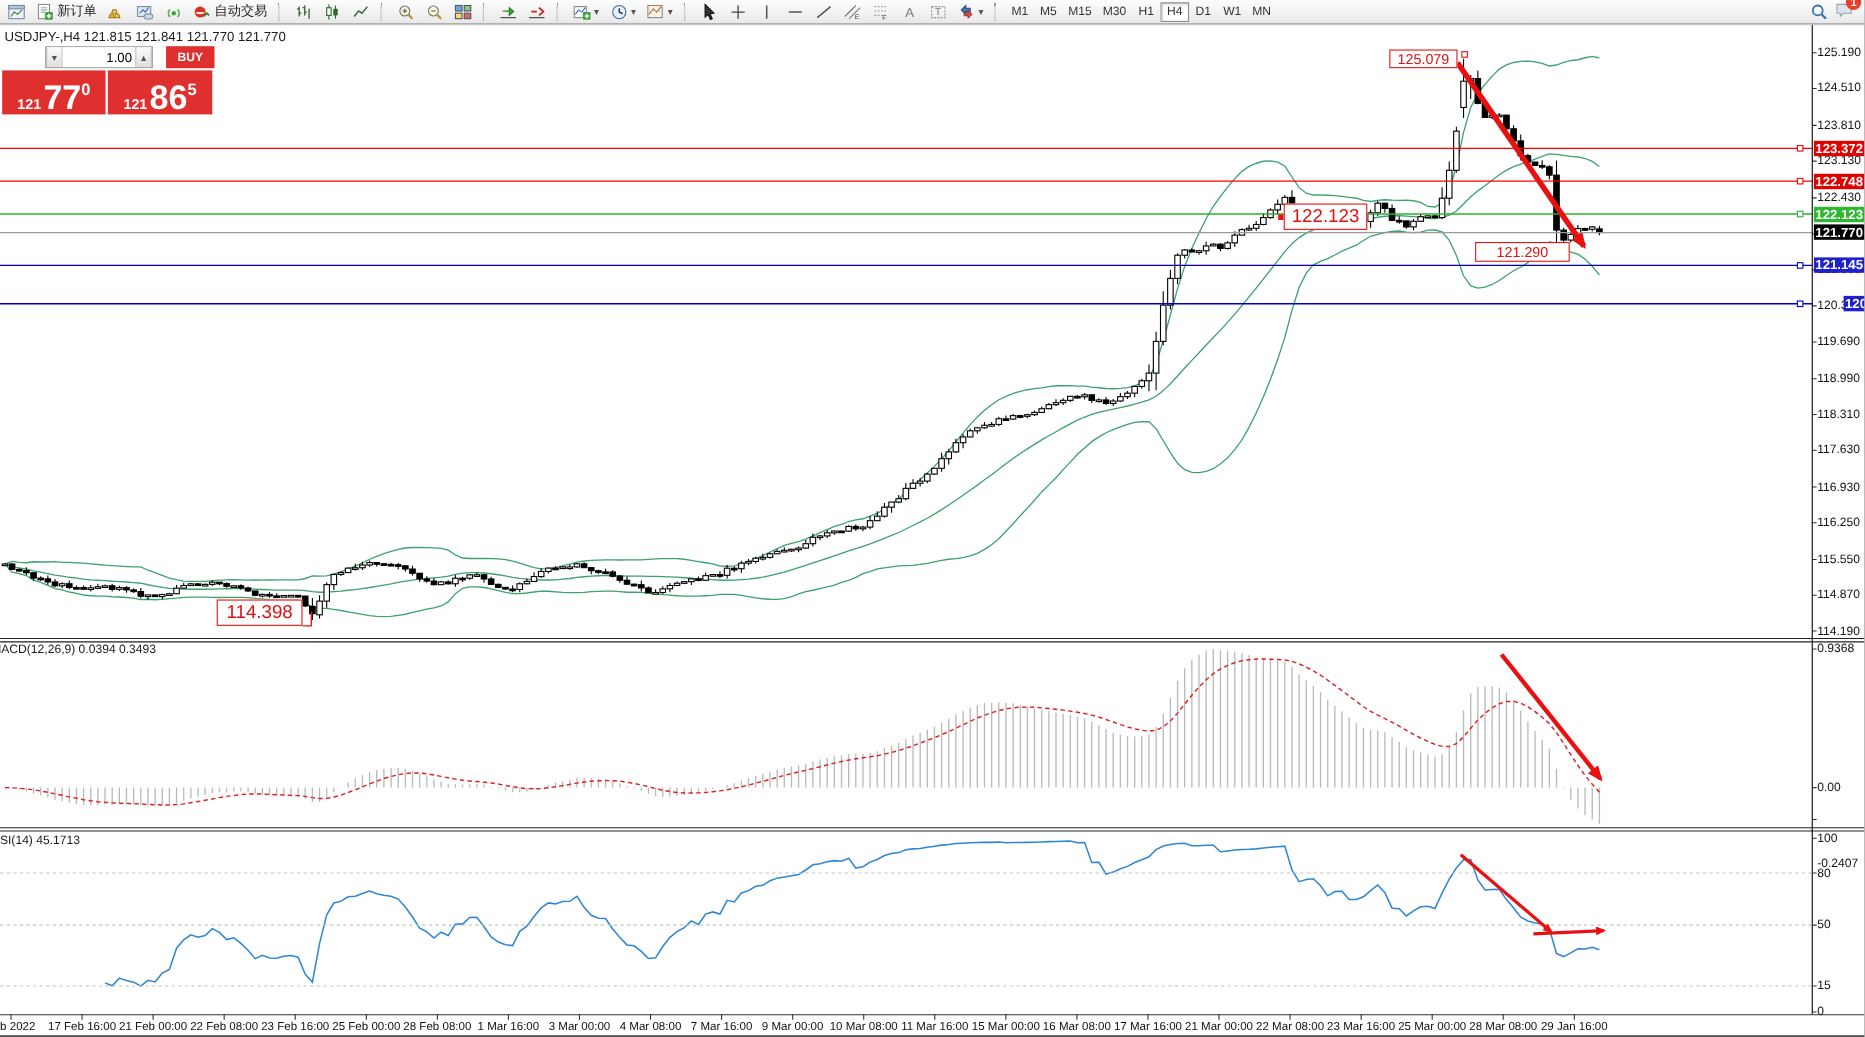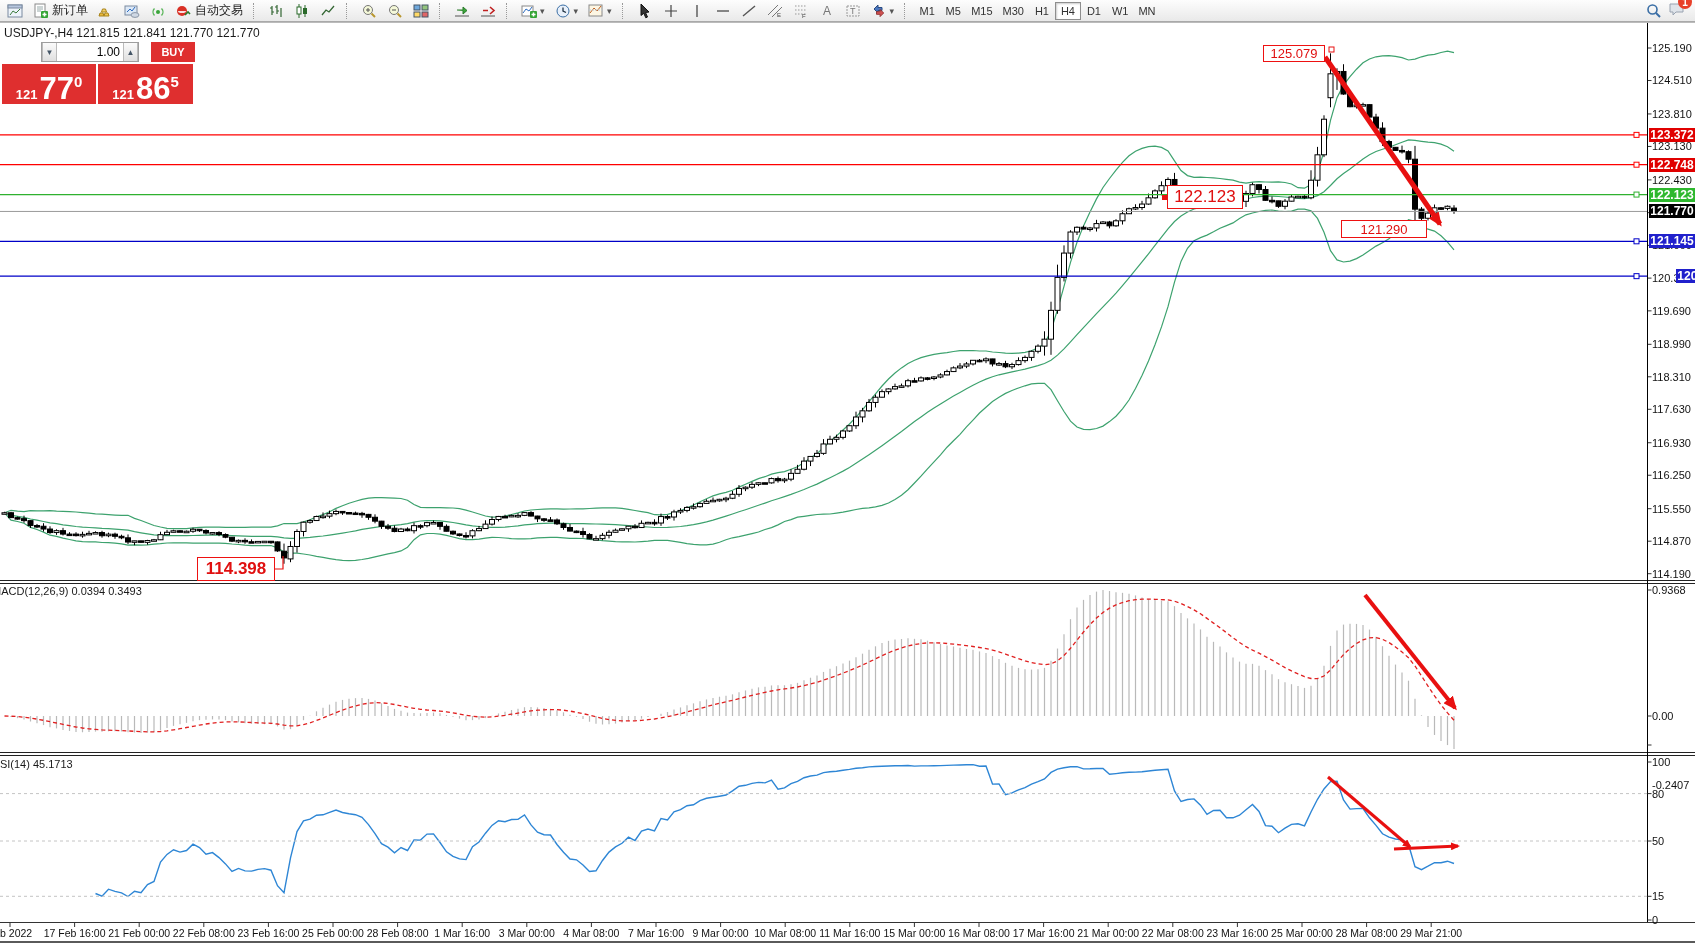--- a/index.html
+++ b/index.html
@@ -1111,21 +1111,21 @@
       <div class="axis-lab" style="top: 376.795px;">118.310</div>
       <div class="axis-lab" style="top: 409.292px;">117.630</div>
       <div class="axis-lab" style="top: 442.745px;">116.930</div>
       <div class="axis-lab" style="top: 475.243px;">116.250</div>
       <div class="axis-lab" style="top: 508.696px;">115.550</div>
       <div class="axis-lab" style="top: 541.193px;">114.870</div>
       <div class="axis-lab" style="top: 573.69px;">114.190</div>
       <div class="ann-box" style="left: 1263px; top: 45px; width: 62px; height: 17px; font-size: 13px;">125.079</div>
       <div class="ann-box" style="left: 1167px; top: 185px; width: 76px; height: 24px; font-size: 17px;">122.123</div>
       <div class="ann-box" style="left: 1341px; top: 220px; width: 86px; height: 18px; font-size: 13px;">121.290</div>
-      <div class="ann-box" style="left: 197px; top: 557px; width: 78px; height: 24px; font-size: 17px; font-weight: bold;">114.398</div>
+      <div class="ann-box" style="left: 197px; top: 545px; width: 78px; height: 24px; font-size: 17px;">114.398</div>
       <div class="axis-lab" style="top: 590px;">0.9368</div>
       <div class="axis-lab" style="top: 716px;">0.00</div>
       <div class="axis-lab" style="top: 785px;">-0.2407</div>
       <div class="axis-lab" style="top: 762px;">100</div>
       <div class="axis-lab" style="top: 793.6px;">80</div>
       <div class="axis-lab" style="top: 841px;">50</div>
       <div class="axis-lab" style="top: 896.3px;">15</div>
       <div class="axis-lab" style="top: 920px;">0</div>
       <div class="date-lab" style="left: -35px;">Feb 2022</div>
       <div class="date-lab" style="left: 29.6px;">17 Feb 16:00</div>
@@ -1142,15 +1142,15 @@
       <div class="date-lab" style="left: 740.2px;">10 Mar 08:00</div>
       <div class="date-lab" style="left: 804.8px;">11 Mar 16:00</div>
       <div class="date-lab" style="left: 869.4px;">15 Mar 00:00</div>
       <div class="date-lab" style="left: 934px;">16 Mar 08:00</div>
       <div class="date-lab" style="left: 998.6px;">17 Mar 16:00</div>
       <div class="date-lab" style="left: 1063.2px;">21 Mar 00:00</div>
       <div class="date-lab" style="left: 1127.8px;">22 Mar 08:00</div>
       <div class="date-lab" style="left: 1192.4px;">23 Mar 16:00</div>
       <div class="date-lab" style="left: 1257px;">25 Mar 00:00</div>
       <div class="date-lab" style="left: 1321.6px;">28 Mar 08:00</div>
-      <div class="date-lab" style="left: 1386.2px;">29 Mar 21:00</div>
+      <div class="date-lab" style="left: 1386.2px;">29 Jan 16:00</div>
     </div>
 </div>
 
 </body></html>

